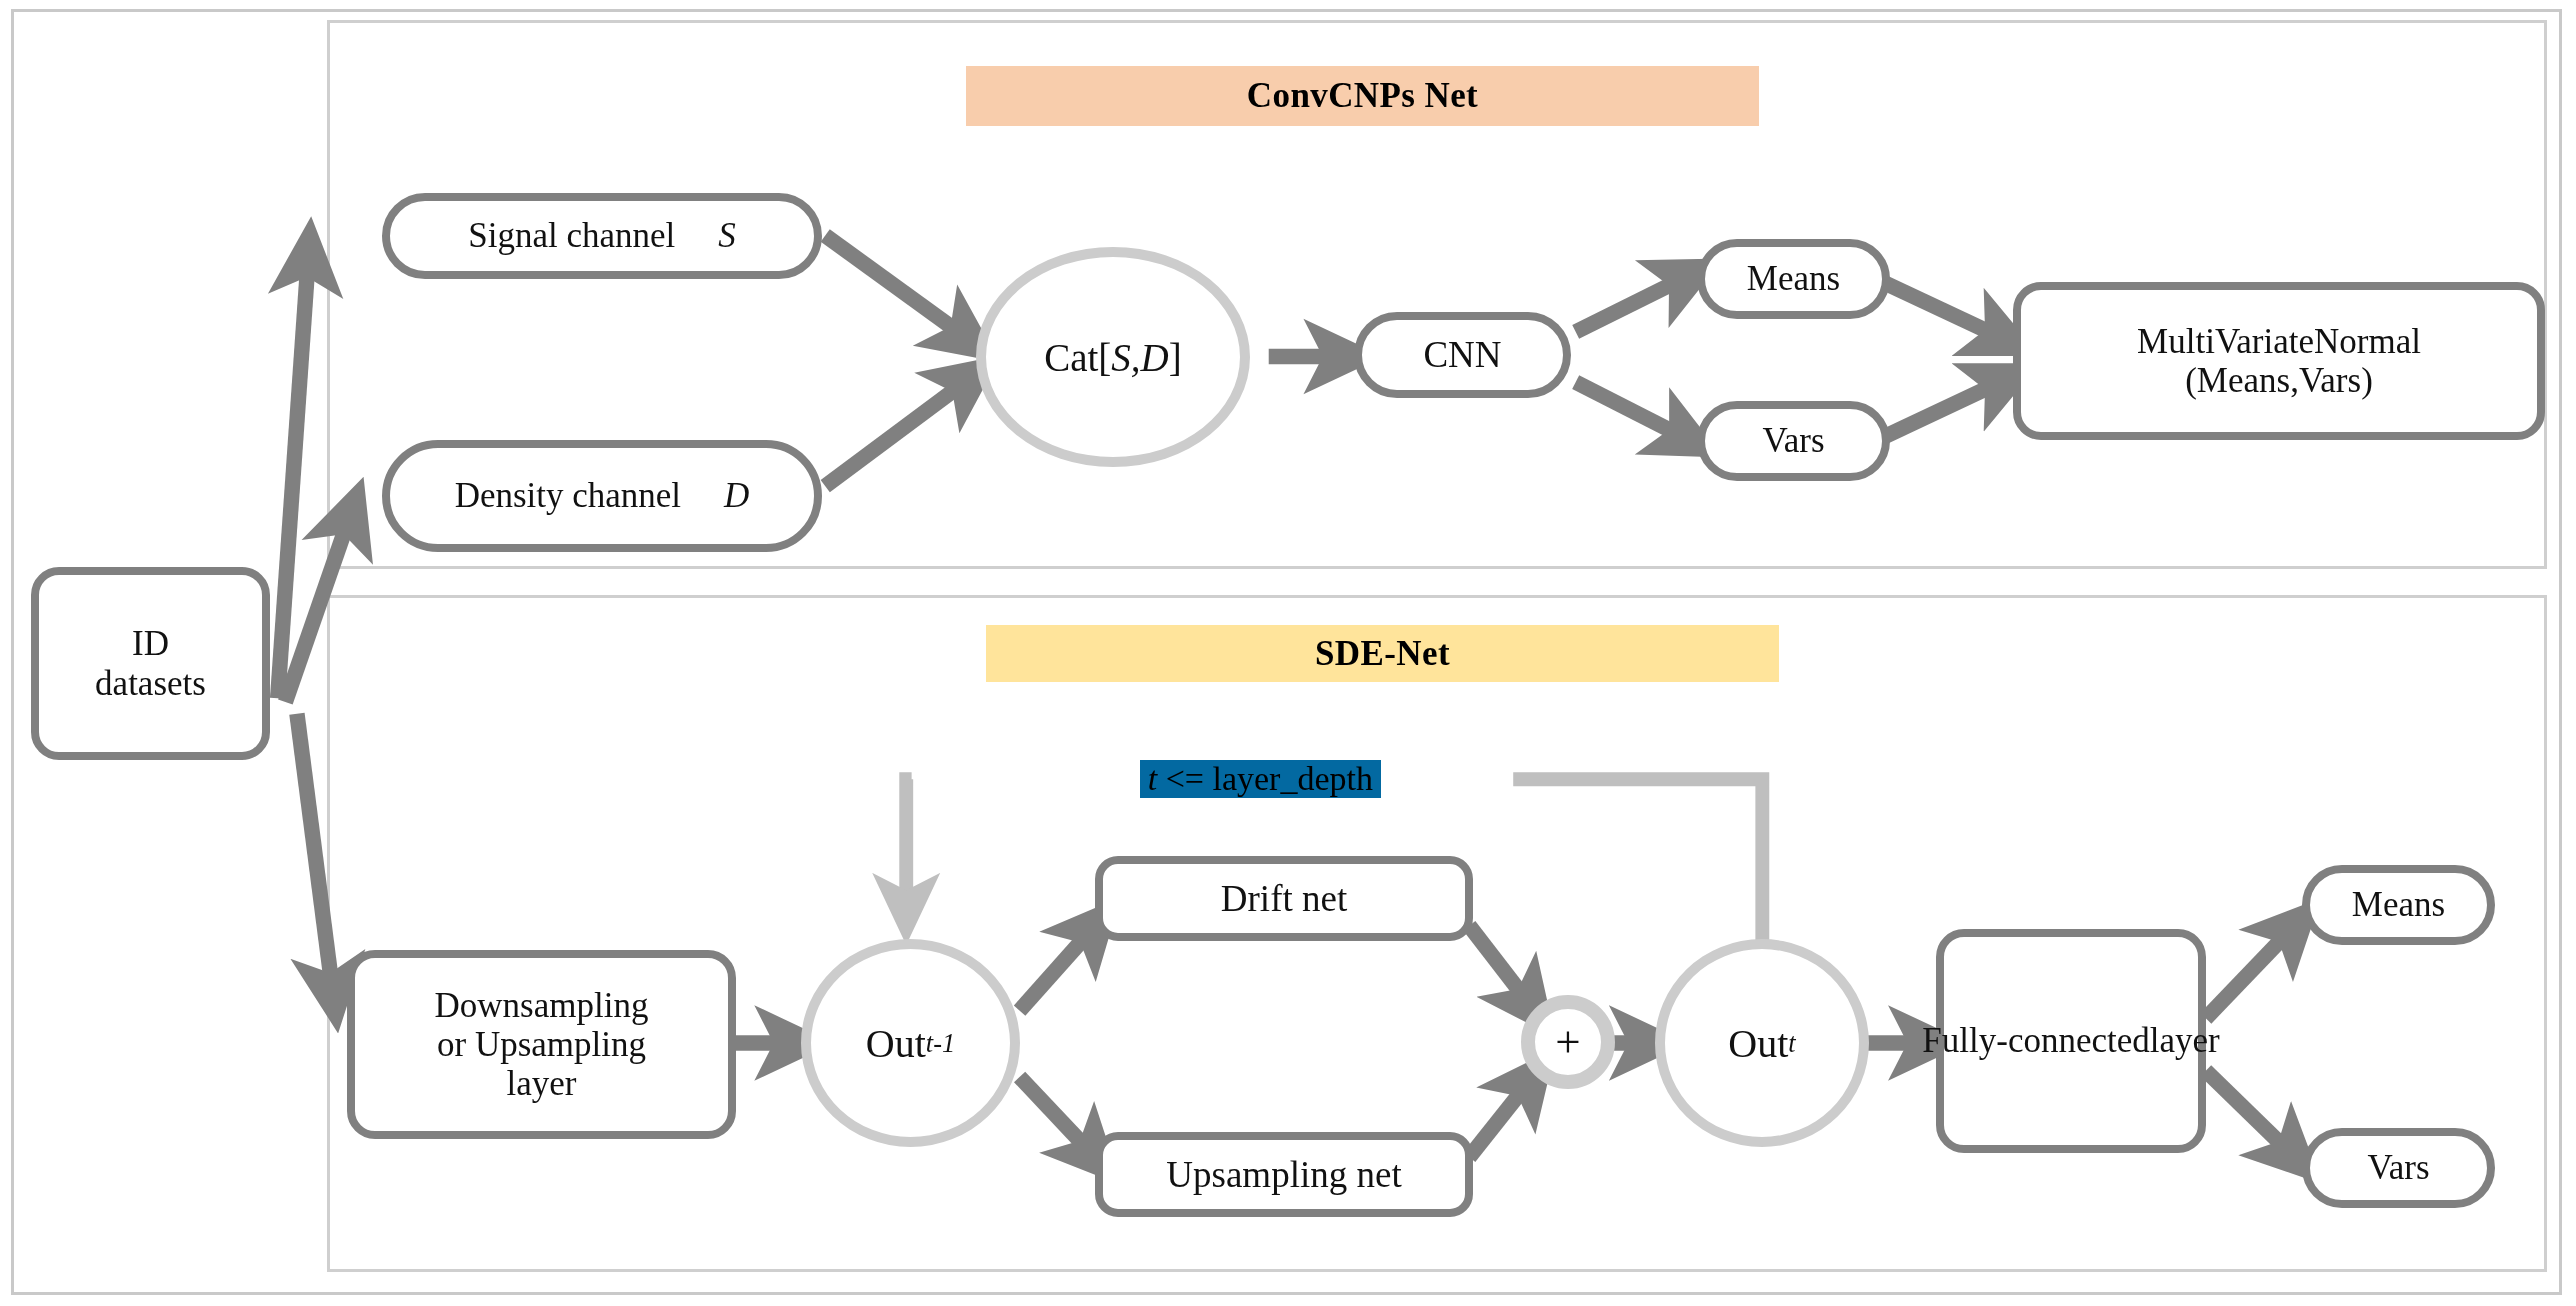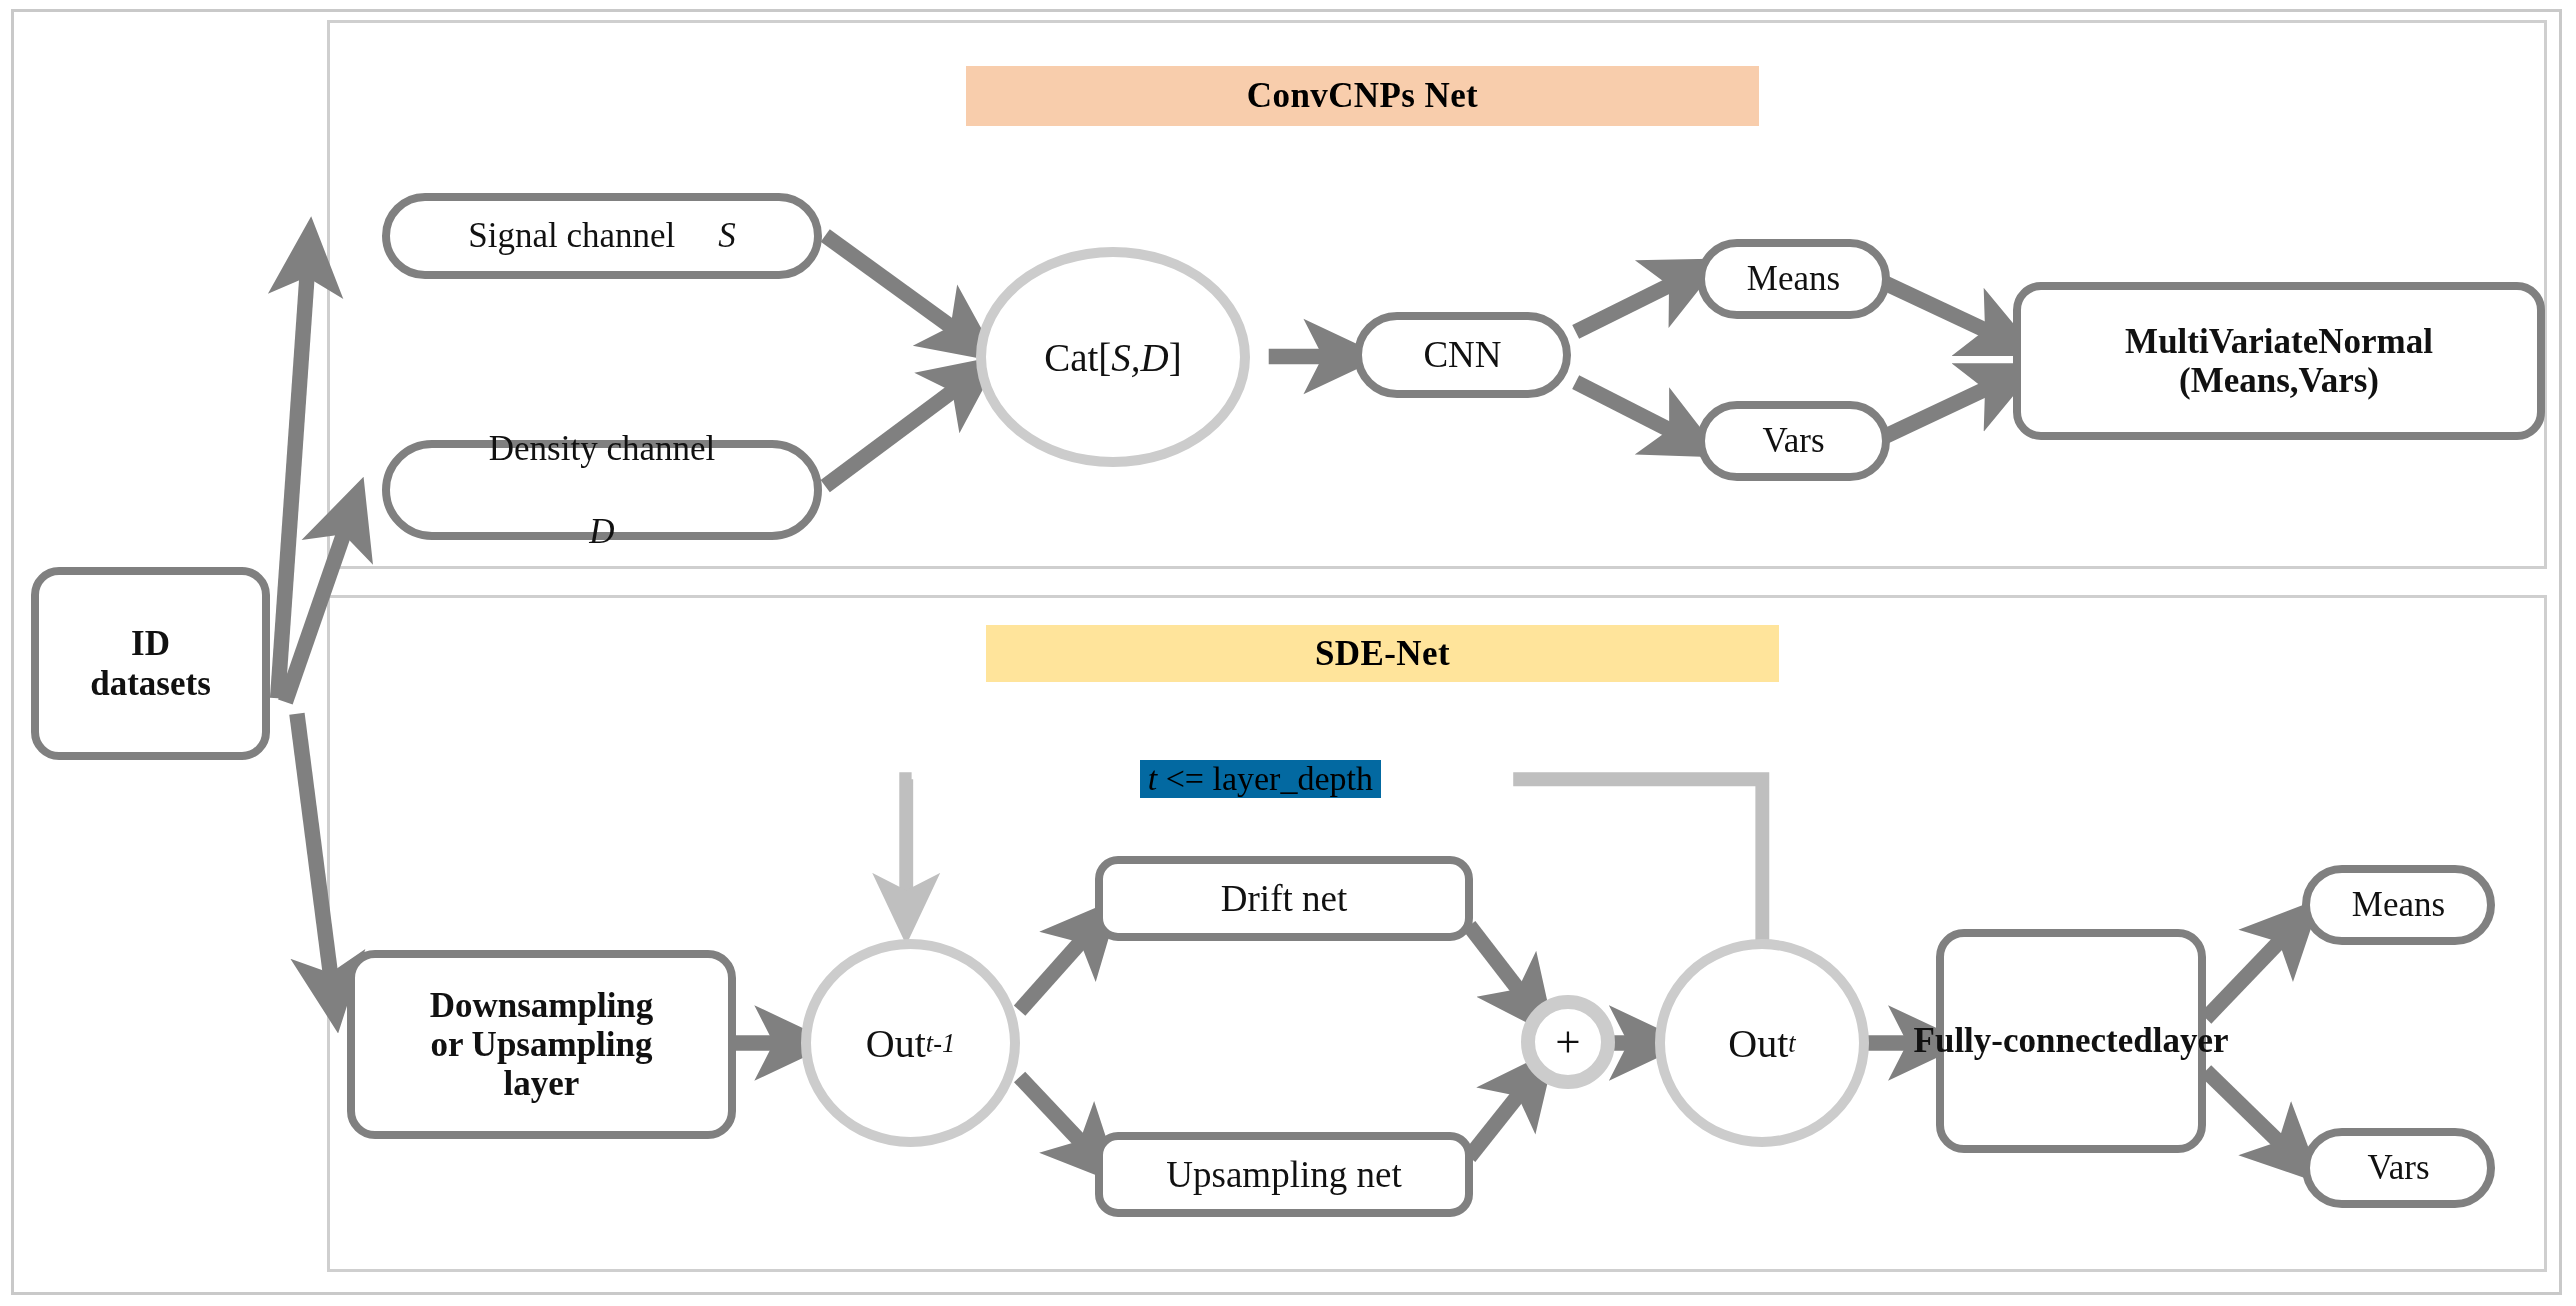--- a/index.html
+++ b/index.html
@@ -18,21 +18,21 @@
           font-weight:bold;color:#000;letter-spacing:0.4px;}
   #banner-conv{left:966px;top:66px;width:793px;height:60px;background:#F8CDAC;font-size:35px;}
   #banner-sde{left:986px;top:625px;width:793px;height:57px;background:#FFE49B;font-size:35px;}
 
   
   .node{position:absolute;box-sizing:border-box;background:#fff;border:8.5px solid #808080;
         display:flex;align-items:center;justify-content:center;text-align:center;
         color:#111;line-height:1.12;z-index:6;}
   .pill{border-radius:770px;gap:43px;}
   .rrect{border-radius:28px;}
-  .node .ml{display:block;font-weight:bold;}
+  .node .ml{display:block;}
 
   
   .ell{position:absolute;box-sizing:border-box;background:#fff;border:10px solid #CCCCCC;
        border-radius:50%;display:flex;align-items:center;justify-content:center;
        color:#111;text-align:center;z-index:6;}
 
   .sub{font-size:.66em;vertical-align:-0.22em;font-style:italic;}
   .it{font-style:italic;}
 
   
@@ -112,21 +112,21 @@
   <div class="node rrect" style="left:31px;top:567px;width:239px;height:193px;font-size:35px;flex-direction:column;">
     <span class="ml">ID</span>
     <span class="ml">datasets</span>
   </div>
 
   <div class="node pill" style="left:382px;top:193px;width:440px;height:86px;font-size:35px;">
     <span>Signal channel </span>
       <span class="it">S</span>
   </div>
 
-  <div class="node pill" style="left:382px;top:440px;width:440px;height:100px;font-size:35px;flex-direction:column;">
+  <div class="node pill" style="left:382px;top:440px;width:440px;height:112px;font-size:35px;">
     <span>Density channel </span>
       <span class="it">D</span>
   </div>
 
   <div class="ell" style="left:976px;top:247px;width:274px;height:220px;font-size:39px;">
     <span>Cat[</span>
       <span class="it">S</span>
       <span class="it">,</span>
       <span class="it">D</span>
       <span>]</span>

